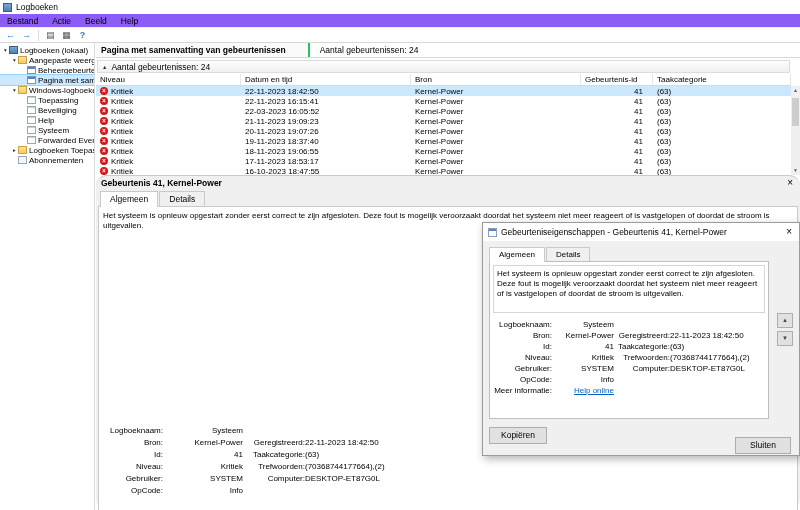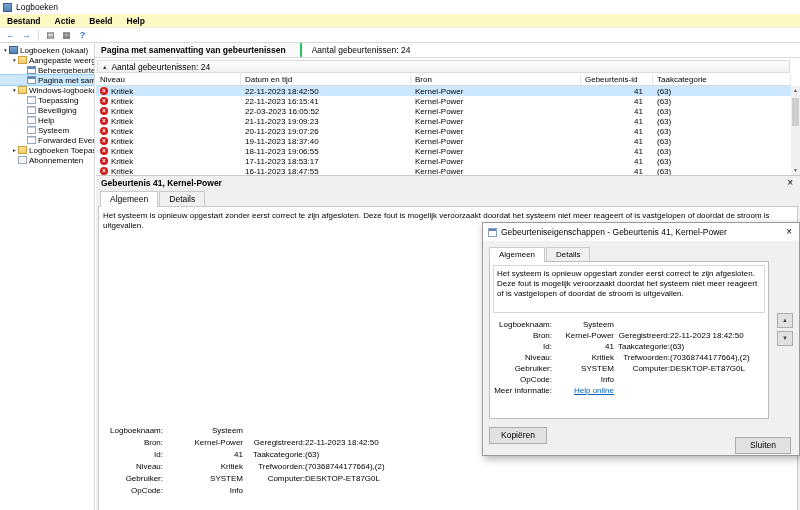--- a/index.html
+++ b/index.html
@@ -5,22 +5,22 @@
   * { margin:0; padding:0; box-sizing:border-box; }
   html,body { background:#c8c8c8; }
   .screen {
     position:relative; width:800px; height:510px; overflow:hidden;
     background:#fff; font-family:"Liberation Sans", sans-serif; font-size:8.5px; color:#000;
   }
   
   .titlebar { position:absolute; top:0; left:0; right:0; height:14px; background:#fff;
     display:flex; align-items:center; gap:4px; padding-left:3px; }
   .app-icon { width:9px; height:9px; background:linear-gradient(#7aa7d9,#4f7fb5); border:1px solid #3c5e86; }
-  .menubar { position:absolute; top:14px; left:0; right:0; height:13px; background:#fef9c3;
-    display:flex; align-items:center;font-weight:bold; }
+  .menubar { position:absolute; top:14px; left:0; right:0; height:13px; background:#8b5cf6;
+    display:flex; align-items:center; }
   .menu-item { padding:0 7px; }
   .toolbar { position:absolute; top:27px; left:0; right:0; height:16px; background:#fff;
     border-top:1px solid #eee; border-bottom:1px solid #d8d8d8;
     display:flex; align-items:center; gap:3px; padding-left:4px; }
   .tb-icon { width:13px; height:12px; text-align:center; line-height:12px; font-size:9px; color:#555; }
   .tb-icon.arrow { color:#2f7acc; font-weight:bold; }
   .tb-icon.help { color:#2f7acc; font-weight:bold; }
   .tb-sep { width:1px; height:11px; background:#d8d8d8; margin:0 2px; }
   
   .sidebar { position:absolute; top:43px; left:0; width:95px; bottom:0; background:#fff;
@@ -31,21 +31,21 @@
   .tree-icon { width:9px; height:8px; flex:none; margin-right:2px; }
   .icon-console { background:linear-gradient(#7aa7d9,#4f7fb5); border:1px solid #3c5e86; }
   .icon-folder  { background:linear-gradient(#ffe396,#f5c96c); border:1px solid #c9a23e; }
   .icon-view    { background:#fff; border:1px solid #7d93ad; box-shadow:inset 0 2px 0 #5b85c2; }
   .icon-log     { background:#fff; border:1px solid #9aa7b5; box-shadow:inset 0 1px 0 #c5d3e0; }
   .icon-sub     { background:#f3f6f9; border:1px solid #9aa7b5; }
   .tree-label { overflow:hidden; }
   
   .panel-head { position:absolute; top:43px; left:96px; right:0; height:15px; background:#fff;
     border-bottom:1px solid #d9d9d9; display:flex; align-items:center; }
-  .panel-title { font-weight:bold; padding:0 14px 0 5px; border-right:2px solid #22c55e; height:100%;
+  .panel-title { font-weight:bold; padding:0 22px 0 5px; border-right:2px solid #22c55e; height:100%;
     display:flex; align-items:center; background:#fafafa; }
   .panel-count { margin-left:10px; }
   .group-header { position:absolute; top:60px; left:97px; right:10px; height:13px;
     background:linear-gradient(#fdfdfd,#f0f0f0); border:1px solid #dcdcdc;
     display:flex; align-items:center; gap:4px; padding-left:4px; }
   .group-expander { font-size:5.5px; color:#333; }
   
   .event-table { position:absolute; top:74px; left:96px; right:9px; background:#fff; font-size:8px; }
   .thead { display:flex; height:12px; border-bottom:1px solid #d9d9d9; background:#fff; }
   .th { display:flex; align-items:center; padding-left:4px; border-right:1px solid #e6e6e6; overflow:hidden; white-space:nowrap; }
@@ -57,21 +57,21 @@
   .c-cat { flex:1; }
   .th.c-id { justify-content:flex-start; padding-right:0; }
   .crit-icon { width:8px; height:8px; border-radius:50%; background:#d11717; color:#fff;
     font-size:6.5px; line-height:8px; text-align:center; margin-right:3px; flex:none; font-weight:bold; }
   
   .scrollbar-v { position:absolute; top:86px; right:0; width:9px; height:89px; background:#f0f0f0; }
   .sb-arrow { position:absolute; left:0; width:9px; height:9px; font-size:5px; color:#606060; text-align:center; line-height:9px; }
   .sb-up { top:0; } .sb-down { bottom:0; }
   .sb-thumb { position:absolute; top:12px; left:1px; width:7px; height:28px; background:#cdcdcd; }
   
-  .preview { position:absolute; top:175px; left:96px; right:0; bottom:0; background:#f0f0f0; border-top:1px solid #c9c9c9; }
+  .preview { position:absolute; top:175px; left:96px; right:0; bottom:0; background:#f0f0f0; border-top:1px solid #c9c9c9;border-radius:11px; }
   .preview-head { height:14px; display:flex; align-items:center; justify-content:space-between; padding:0 5px; }
   .preview-title { font-weight:bold; }
   .close-x { font-size:10px; line-height:10px; color:#000; padding:0 2px; }
   .tabs { display:flex; align-items:flex-end; height:16px; padding-left:4px; position:relative; z-index:2; }
   .tab { border:1px solid #c9c9c9; border-bottom:none; padding:2px 9px; background:#f0f0f0; margin-right:1px; }
   .tab.active { background:#fff; padding-bottom:3px; margin-bottom:-1px; }
   .preview-body { position:absolute; top:30px; left:2px; right:2px; bottom:0; background:#fff;
     border:1px solid #c9c9c9; border-bottom:none; padding:4px; font-size:8px; }
   .message { line-height:10px; }
   .fields { position:absolute; font-size:8px; }
@@ -290,21 +290,21 @@
           <div class="td c-date">17-11-2023 18:53:17</div>
           <div class="td c-src">Kernel-Power</div>
           <div class="td c-id">41</div>
           <div class="td c-cat">(63)</div>
         </div>
         <div class="tr">
           <div class="td c-level">
             <span class="crit-icon">×</span>
             <span>Kritiek</span>
           </div>
-          <div class="td c-date">16-11-2023 18:47:55</div>
+          <div class="td c-date">16-10-2023 18:47:55</div>
           <div class="td c-src">Kernel-Power</div>
           <div class="td c-id">41</div>
           <div class="td c-cat">(63)</div>
         </div>
       </div>
   </div>
 
   <div class="scrollbar-v">
     <div class="sb-arrow sb-up">▲</div>
     <div class="sb-thumb"></div>

